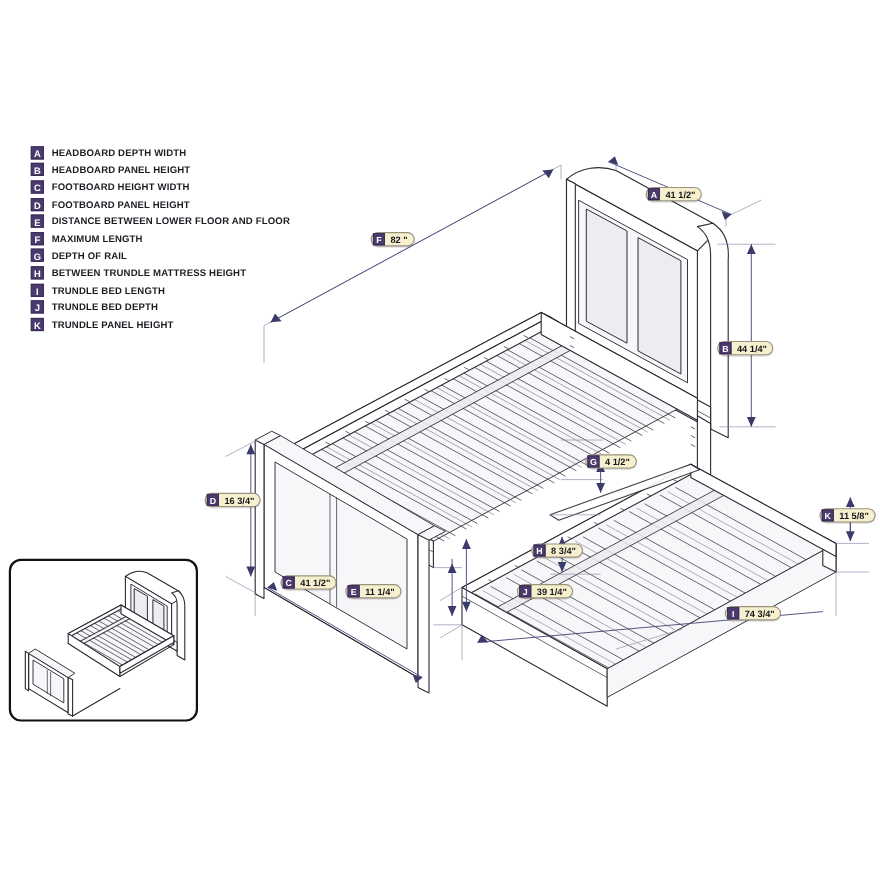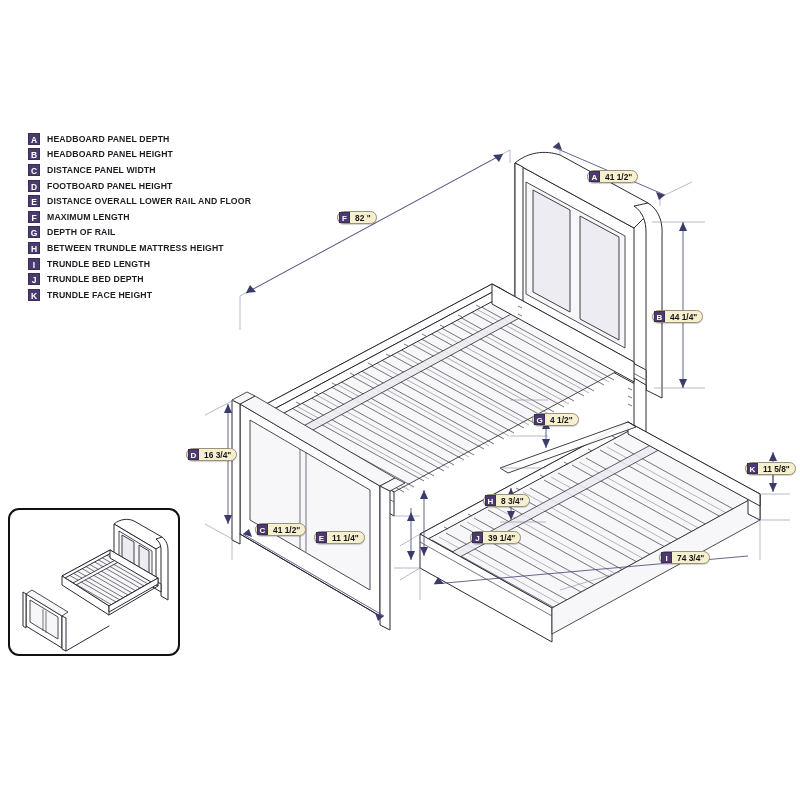--- a/index.html
+++ b/index.html
@@ -292,37 +292,37 @@
     <path class="dimthin" d="M760,520 L760,560"></path>
     <path class="dim" d="M434,584 L748,556"></path>
     <polygon class="ar" points="434,584 444,584 438,577"></polygon>
     <path class="dimthin" d="M560,590 L620,572"></path>
 
   </svg>
 
   <div id="legend">
     <div class="legend-row">
       <span class="badge-sq">A</span>
-      <span class="legend-text">HEADBOARD PANEL DEPTH</span>
+      <span class="legend-text">HEADBOARD DEPTH WIDTH</span>
     </div>
     <div class="legend-row">
       <span class="badge-sq">B</span>
       <span class="legend-text">HEADBOARD PANEL HEIGHT</span>
     </div>
     <div class="legend-row">
       <span class="badge-sq">C</span>
-      <span class="legend-text">DISTANCE PANEL WIDTH</span>
+      <span class="legend-text">FOOTBOARD HEIGHT WIDTH</span>
     </div>
     <div class="legend-row">
       <span class="badge-sq">D</span>
       <span class="legend-text">FOOTBOARD PANEL HEIGHT</span>
     </div>
     <div class="legend-row">
       <span class="badge-sq">E</span>
-      <span class="legend-text">DISTANCE OVERALL LOWER RAIL AND FLOOR</span>
+      <span class="legend-text">DISTANCE BETWEEN LOWER FLOOR AND FLOOR</span>
     </div>
     <div class="legend-row">
       <span class="badge-sq">F</span>
       <span class="legend-text">MAXIMUM LENGTH</span>
     </div>
     <div class="legend-row">
       <span class="badge-sq">G</span>
       <span class="legend-text">DEPTH OF RAIL</span>
     </div>
     <div class="legend-row">
@@ -332,21 +332,21 @@
     <div class="legend-row">
       <span class="badge-sq">I</span>
       <span class="legend-text">TRUNDLE BED LENGTH</span>
     </div>
     <div class="legend-row">
       <span class="badge-sq">J</span>
       <span class="legend-text">TRUNDLE BED DEPTH</span>
     </div>
     <div class="legend-row">
       <span class="badge-sq">K</span>
-      <span class="legend-text">TRUNDLE FACE HEIGHT</span>
+      <span class="legend-text">TRUNDLE PANEL HEIGHT</span>
     </div>
   </div>
 
   <div class="callout" style="left:587px;top:170px;">
     <span class="badge-sq">A</span>
     <span class="cval">41 1/2"</span>
   </div>
 
   <div class="callout" style="left:652px;top:310px;">
     <span class="badge-sq">B</span>

